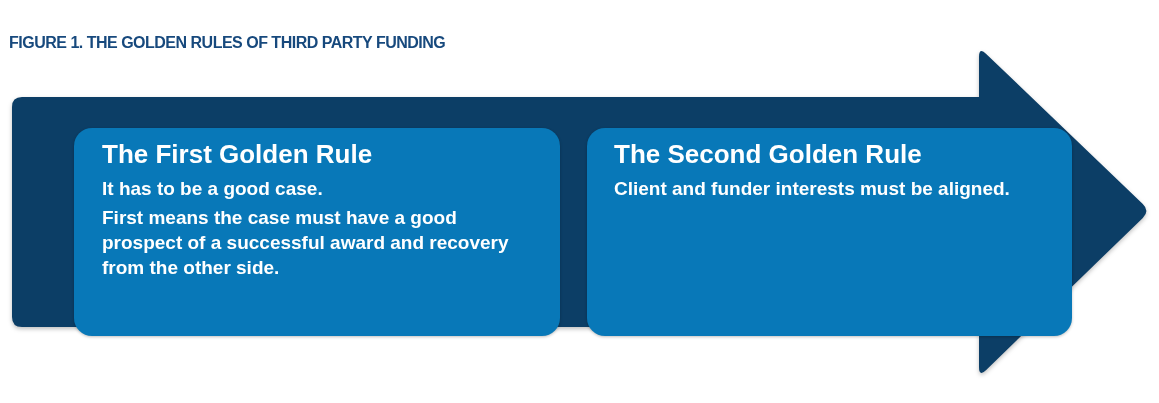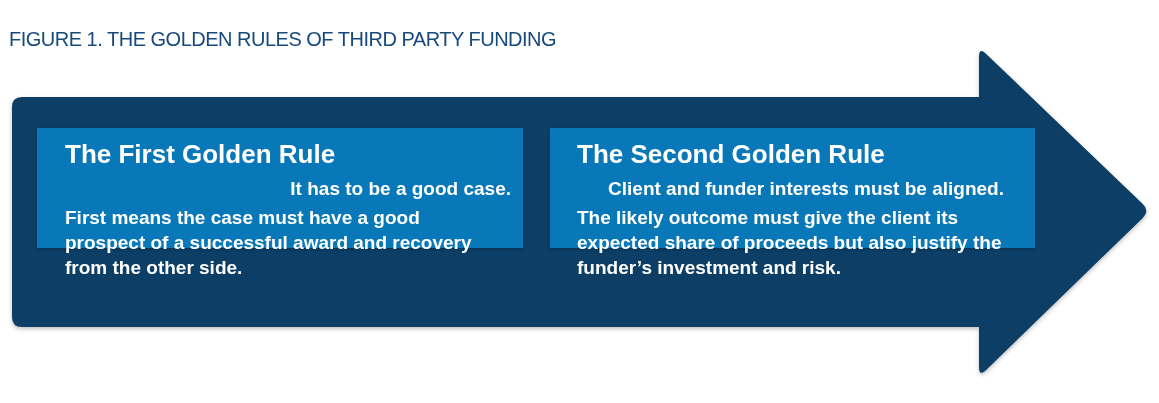--- a/index.html
+++ b/index.html
@@ -10,42 +10,43 @@
   body {
     position: relative;
     width: 1159px;
     height: 403px;
     overflow: hidden;
     font-family: "Liberation Sans", sans-serif;
   }
   .figure-title {
     position: absolute;
     left: 9px;
-    top: 28px;
-    font-size: 20px;
-    font-weight: normal;
+    top: 34px;
+    font-size: 16px;
+    font-weight: bold;
     letter-spacing: -0.5px;
     white-space: nowrap;
   }
   .arrow-svg {
     position: absolute;
     left: 12px;
     top: 47px;
     width: 1139px;
     height: 330px;
     overflow: visible;
     filter: drop-shadow(0px 2px 2px rgba(0,0,0,0.25));
   }
   .rule-card {
     position: absolute;
     top: 128px;
-    height: 120px;
+    height: 208px;
     box-sizing: border-box;
-    border-radius: 0;
+    border-radius: 18px;
     box-shadow: 0 1px 3px rgba(0,0,0,0.25);
+    margin-left: 37px;
   }
   .rule-card.card-1 {
     left: 37px;
     width: 486px;
     padding: 10px 12px 0 28px;
   }
   .rule-card.card-2 {
     left: 550px;
     width: 485px;
     padding: 10px 0 0 27px;
@@ -81,25 +82,22 @@
            L 967 280
            L 10 280
            Q 0 280 0 270
            L 0 60
            Q 0 50 10 50
            Z" fill="#0c3e66"></path>
 </svg>
 
 <div class="rule-card card-1" style="background-color: rgb(8, 120, 184);">
   <h2 class="rule-heading" style="color: rgb(255, 255, 255);">The First Golden Rule</h2>
-  <p class="rule-para" style="color: rgb(255, 255, 255); text-align: right;">It has to be a good case.</p>
+  <p class="rule-para" style="color: rgb(255, 255, 255);">It has to be a good case.</p>
   <p class="rule-para" style="color: rgb(255, 255, 255);">First means the case must have a good
 prospect of a successful award and recovery
 from the other side.</p>
 </div>
 
 <div class="rule-card card-2" style="background-color: rgb(8, 120, 184);">
   <h2 class="rule-heading" style="color: rgb(255, 255, 255);">The Second Golden Rule</h2>
-  <p class="rule-para" style="color: rgb(255, 255, 255); text-align: center;">Client and funder interests must be aligned.</p>
-  <p class="rule-para" style="color: rgb(255, 255, 255);">The likely outcome must give the client its
-expected share of proceeds but also justify the
-funder’s investment and risk.</p>
+  <p class="rule-para" style="color: rgb(255, 255, 255);">Client and funder interests must be aligned.</p>
 </div>
 
 </body></html>

